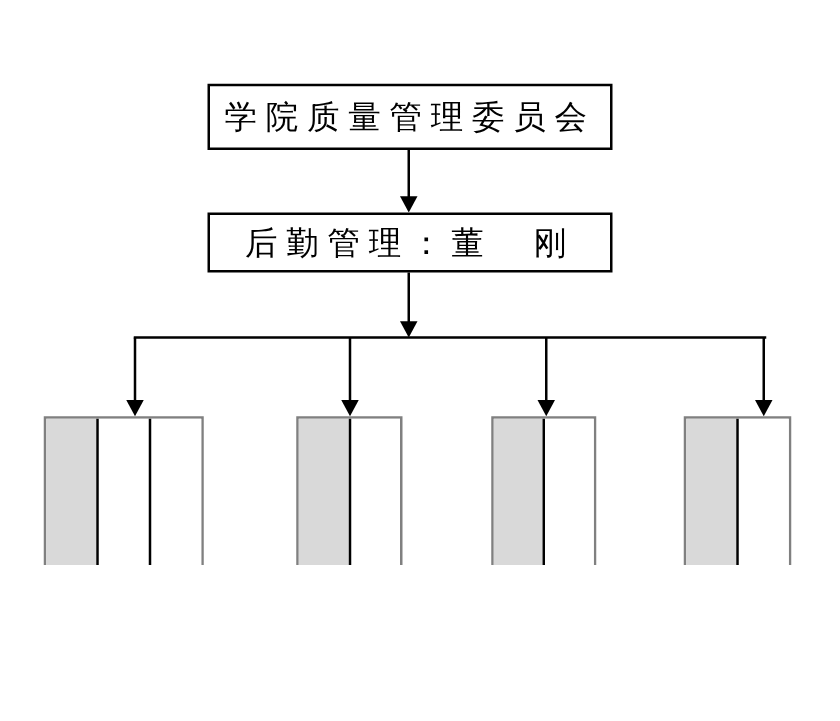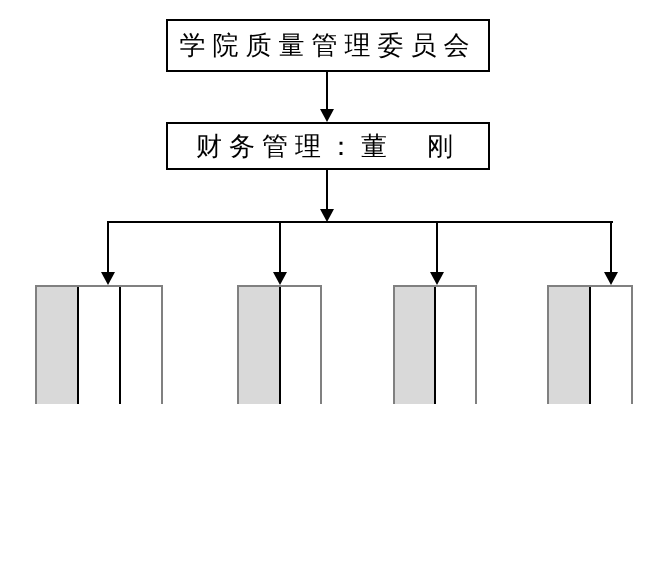--- a/index.html
+++ b/index.html
@@ -8,20 +8,21 @@
     background: #ffffff;
   }
   .canvas {
     position: relative;
     width: 672px;
     height: 404px;
     background: #ffffff;
     font-family: "Liberation Serif", "DejaVu Serif", serif;
     color: #000000;
     overflow: hidden;
+    margin-top: 48px;
   }
   
   .hbox {
     position: absolute;
     box-sizing: border-box;
     border: 2px solid #000000;
     background: #ffffff;
     display: flex;
     align-items: center;
     justify-content: center;
@@ -93,21 +94,21 @@
 <div class="canvas">
 
   <div class="hbox box-title">
     <span class="bigtext">学院质量管理委员会</span>
   </div>
 
   <div class="line v-line" style="left:326px; top:72px; height:38px;"></div>
   <div class="arrow-down" style="left:320px; top:109px;"></div>
 
   <div class="hbox box-leader">
-    <span class="bigtext">财务管理：董　刚</span>
+    <span class="bigtext">后勤管理：董　刚</span>
   </div>
 
   <div class="line v-line" style="left:326px; top:170px; height:40px;"></div>
   <div class="arrow-down" style="left:320px; top:209px;"></div>
 
   <div class="line h-line" style="left:107px; top:221px; width:506px;"></div>
 
   <div class="line v-line" style="left:107px; top:222px; height:51px;"></div>
   <div class="arrow-down" style="left:101px; top:272px;"></div>
 

